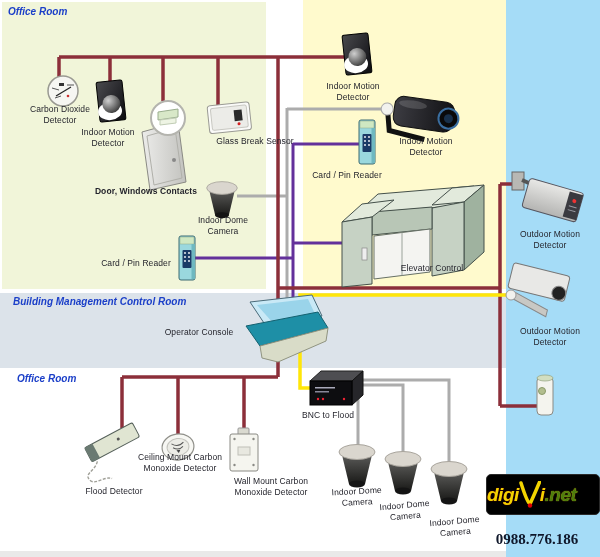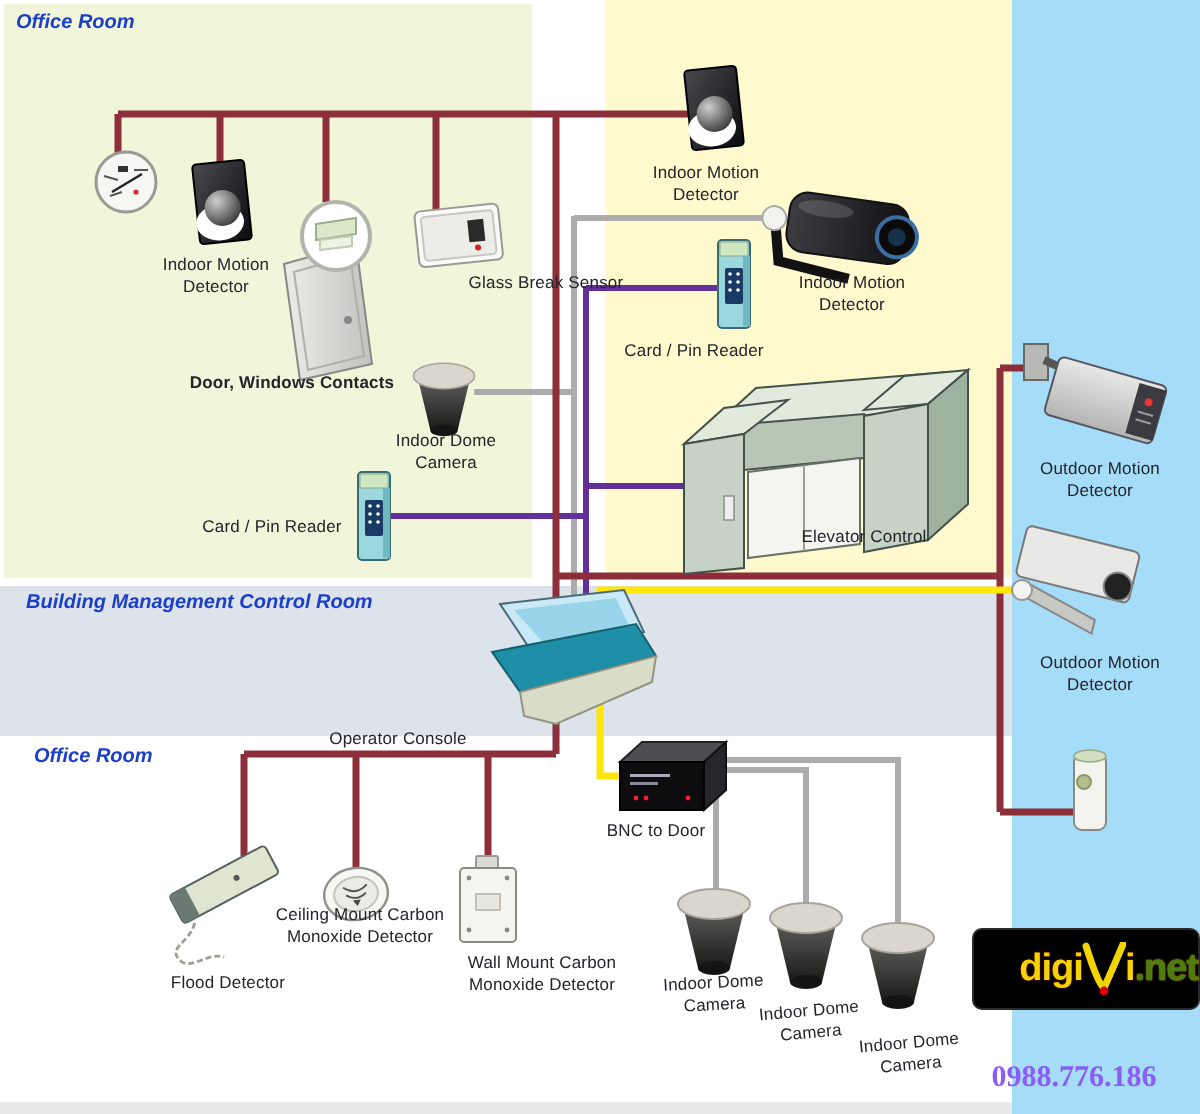--- a/index.html
+++ b/index.html
@@ -4,30 +4,30 @@
 <style>
   html,body{margin:0;padding:0;}
   body{font-family:"Liberation Sans",sans-serif;background:#fff;}
   #stage{position:relative;width:600px;height:557px;background:#fff;overflow:hidden;}
   .region{position:absolute;}
   #wires-devices{position:absolute;left:0;top:0;z-index:2;}
   .lbl{position:absolute;z-index:3;font-size:8.5px;line-height:1.32;color:#24242c;
        text-align:center;letter-spacing:0.1px;}
   .ttl{position:absolute;z-index:3;font-style:italic;font-weight:bold;font-size:10px;
        color:#1b3fc8;white-space:nowrap;}
-  .logo{position:absolute;left:486px;top:464px;width:112px;height:39px;z-index:4;
+  .logo{position:absolute;left:486px;top:474px;width:112px;height:39px;z-index:4;
         background:#000;border-radius:5px;border:1px solid #2a2a2a;
-        display:flex;align-items:center;justify-content:flex-end;}
+        display:flex;align-items:center;justify-content:flex-start;font-style:italic;}
   .lg-digi,.lg-i{font-weight:bold;font-size:19px;color:#f2d400;letter-spacing:-0.5px;
         text-shadow:0 0 1px #a00;}
   .lg-net{font-weight:bold;font-size:19px;color:#4d7c0f;letter-spacing:-0.5px;
         text-shadow:0 0 1px #f2d400;}
   .lg-v{margin:0 -1px 0 0;}
   .phone{position:absolute;left:478px;top:531px;width:118px;z-index:4;text-align:center;
-        font-family:"Liberation Serif",serif;font-weight:bold;font-size:15px;color:#8b5cf6;}
+        font-family:"Liberation Serif",serif;font-weight:bold;font-size:15px;color:#0f172a;}
   .rot-3{transform:rotate(-3deg);} .rot-5{transform:rotate(-5deg);}
 </style>
 </head>
 <body>
 
 <div id="stage">
 
   <div class="region" style="left:2px;top:2px;width:264px;height:287px;background:#f1f5d9;"></div>
   <div class="region" style="left:303px;top:0;width:203px;height:289px;background:#fffacd;"></div>
   <div class="region" style="left:506px;top:0;width:94px;height:557px;background:#a5dcf7;"></div>
@@ -261,31 +261,32 @@
       <use href="#dome-proto"></use>
     </g>
 
     <g>
       <rect x="537" y="377" width="16" height="38" rx="4" fill="#f4f4ee" stroke="#8a8a84"></rect>
       <ellipse cx="545" cy="378" rx="8" ry="3" fill="#d2dec0" stroke="#9aaa86" stroke-width="0.8"></ellipse>
       <circle cx="542" cy="391" r="3.5" fill="#b2be8e" stroke="#8a9a6a"></circle>
     </g>
   </svg>
 
+  <div class="lbl" style="left:24px;top:104px;width:72px;">Carbon Dioxide Detector</div>
   <div class="lbl" style="left:76px;top:127px;width:64px;">Indoor Motion Detector</div>
   <div class="lbl" style="left:90px;top:186px;width:112px;font-weight:bold;">Door, Windows Contacts</div>
-  <div class="lbl" style="left:181px;top:136px;width:88px;padding-left:48px;">Glass Break Sensor</div>
+  <div class="lbl" style="left:163px;top:136px;width:88px;padding-left:48px;">Glass Break Sensor</div>
   <div class="lbl" style="left:191px;top:215px;width:64px;">Indoor Dome Camera</div>
   <div class="lbl" style="left:97px;top:258px;width:78px;">Card / Pin Reader</div>
   <div class="lbl" style="left:321px;top:81px;width:64px;">Indoor Motion Detector</div>
   <div class="lbl" style="left:392px;top:136px;width:68px;">Indoor Motion Detector</div>
   <div class="lbl" style="left:308px;top:170px;width:78px;">Card / Pin Reader</div>
   <div class="lbl" style="left:394px;top:263px;width:76px;">Elevator Control</div>
-  <div class="lbl" style="left:160px;top:327px;width:78px;margin-top:37px;">Operator Console</div>
-  <div class="lbl" style="left:299px;top:410px;width:58px;">BNC to Door</div>
+  <div class="lbl" style="left:160px;top:327px;width:78px;">Operator Console</div>
+  <div class="lbl" style="left:299px;top:410px;width:58px;">BNC to Flood</div>
   <div class="lbl" style="left:80px;top:486px;width:68px;">Flood Detector</div>
   <div class="lbl" style="left:133px;top:452px;width:94px;">Ceiling Mount Carbon Monoxide Detector</div>
   <div class="lbl" style="left:224px;top:476px;width:94px;">Wall Mount Carbon Monoxide Detector</div>
   <div class="lbl rot-3" style="left:325px;top:486px;width:64px;">Indoor Dome Camera</div>
   <div class="lbl rot-5" style="left:371px;top:500px;width:68px;">Indoor Dome Camera</div>
   <div class="lbl rot-5" style="left:421px;top:516px;width:68px;">Indoor Dome Camera</div>
   <div class="lbl" style="left:512px;top:229px;width:76px;">Outdoor Motion Detector</div>
   <div class="lbl" style="left:512px;top:326px;width:76px;">Outdoor Motion Detector</div>
 
   <div class="logo">

